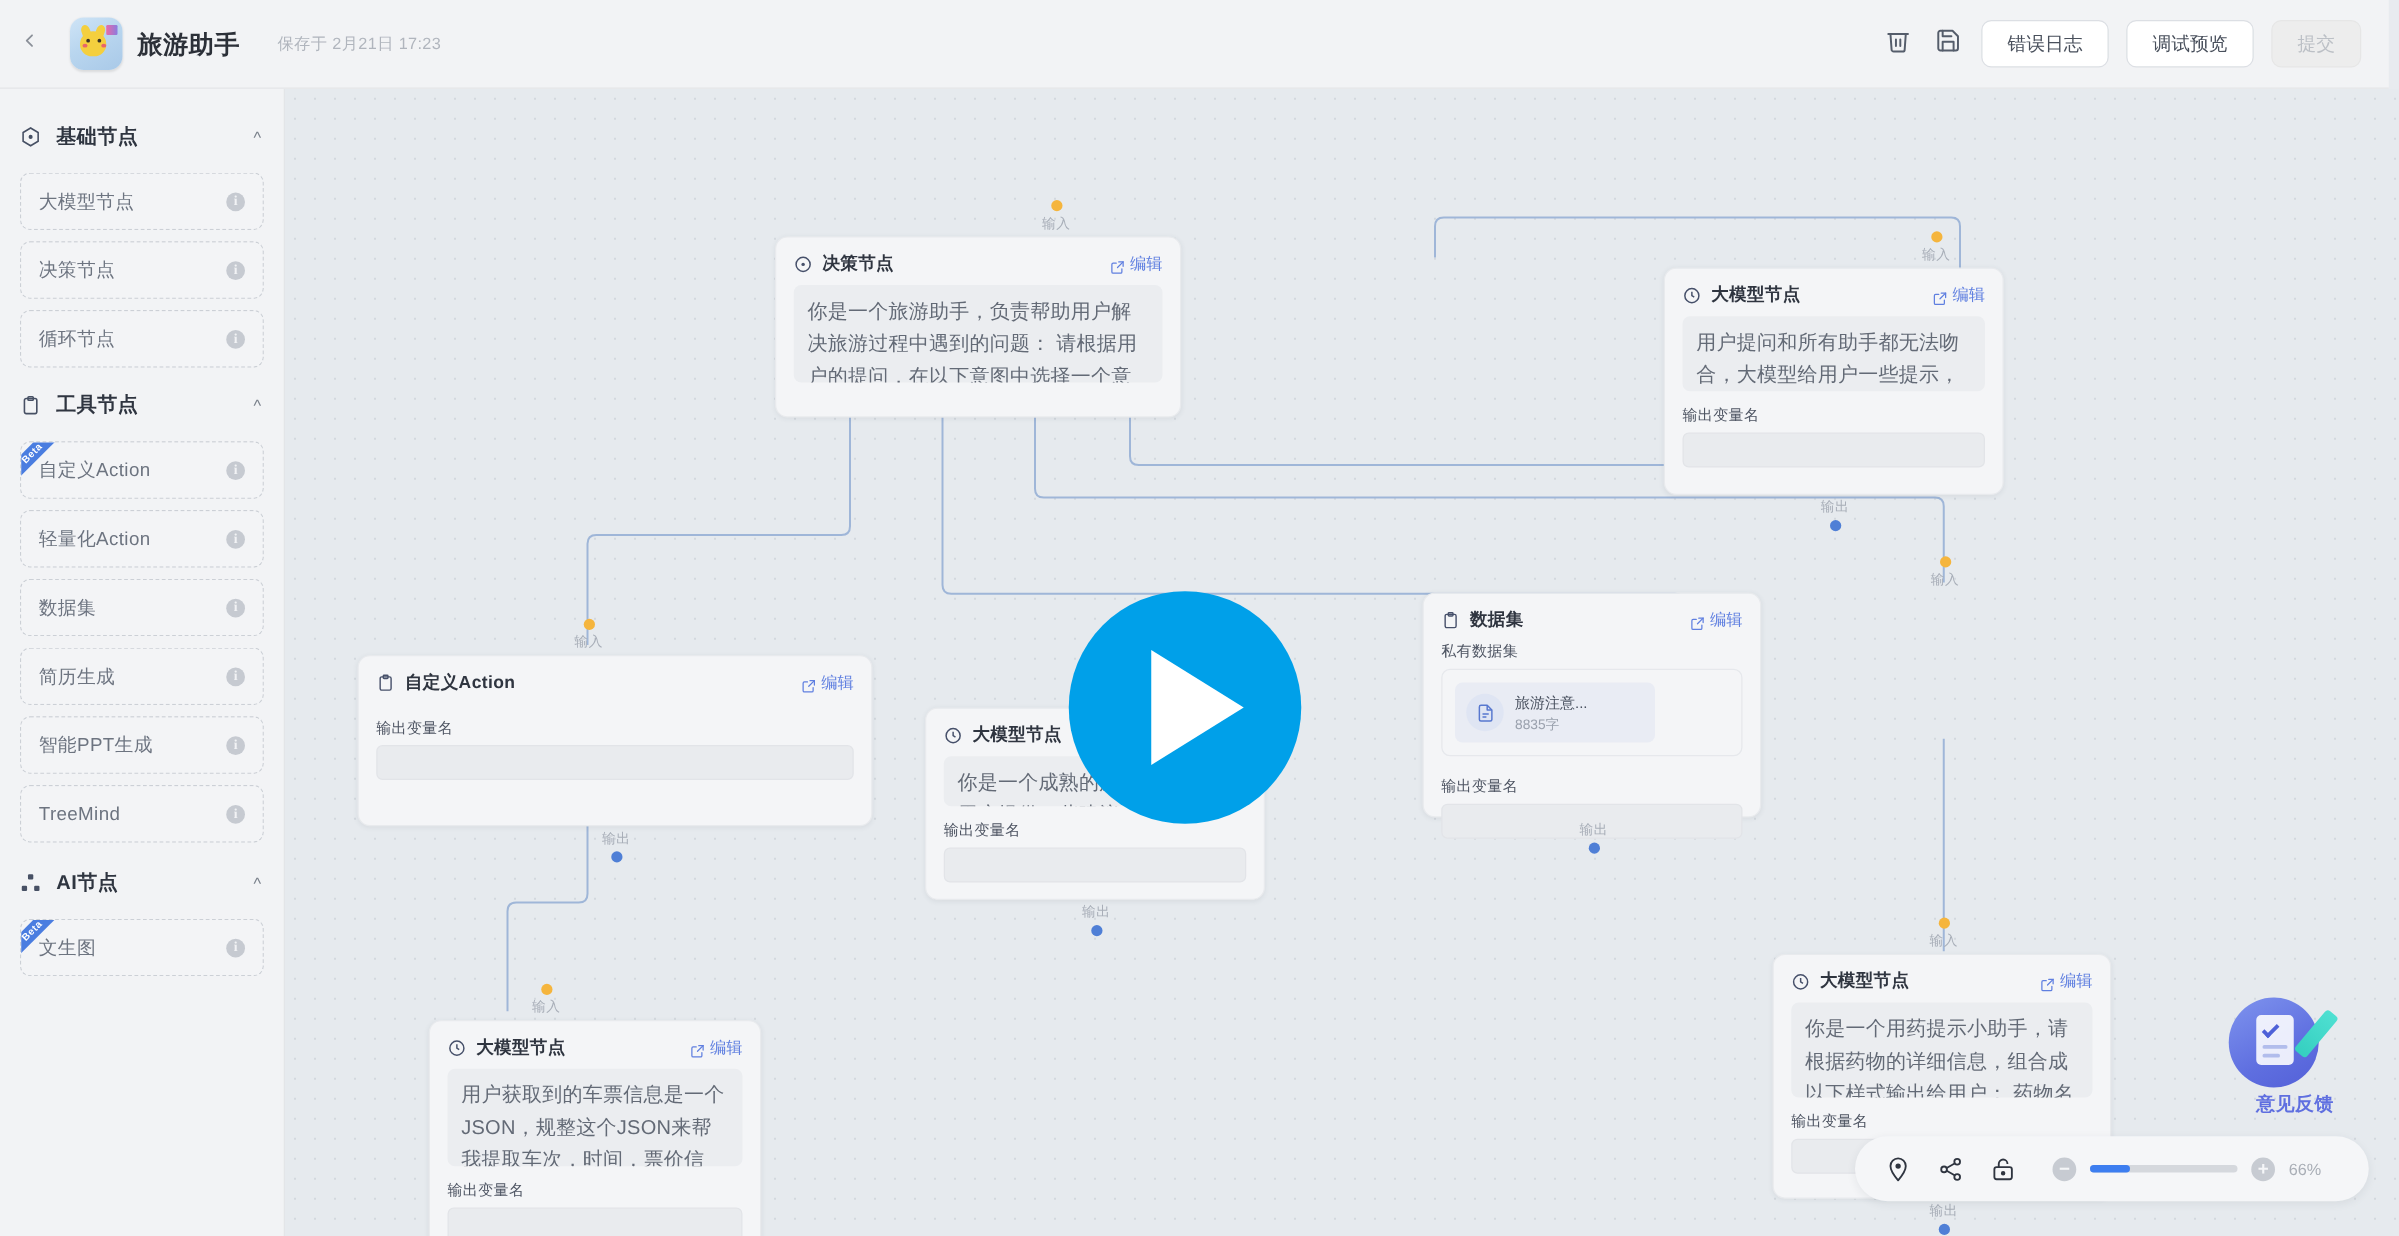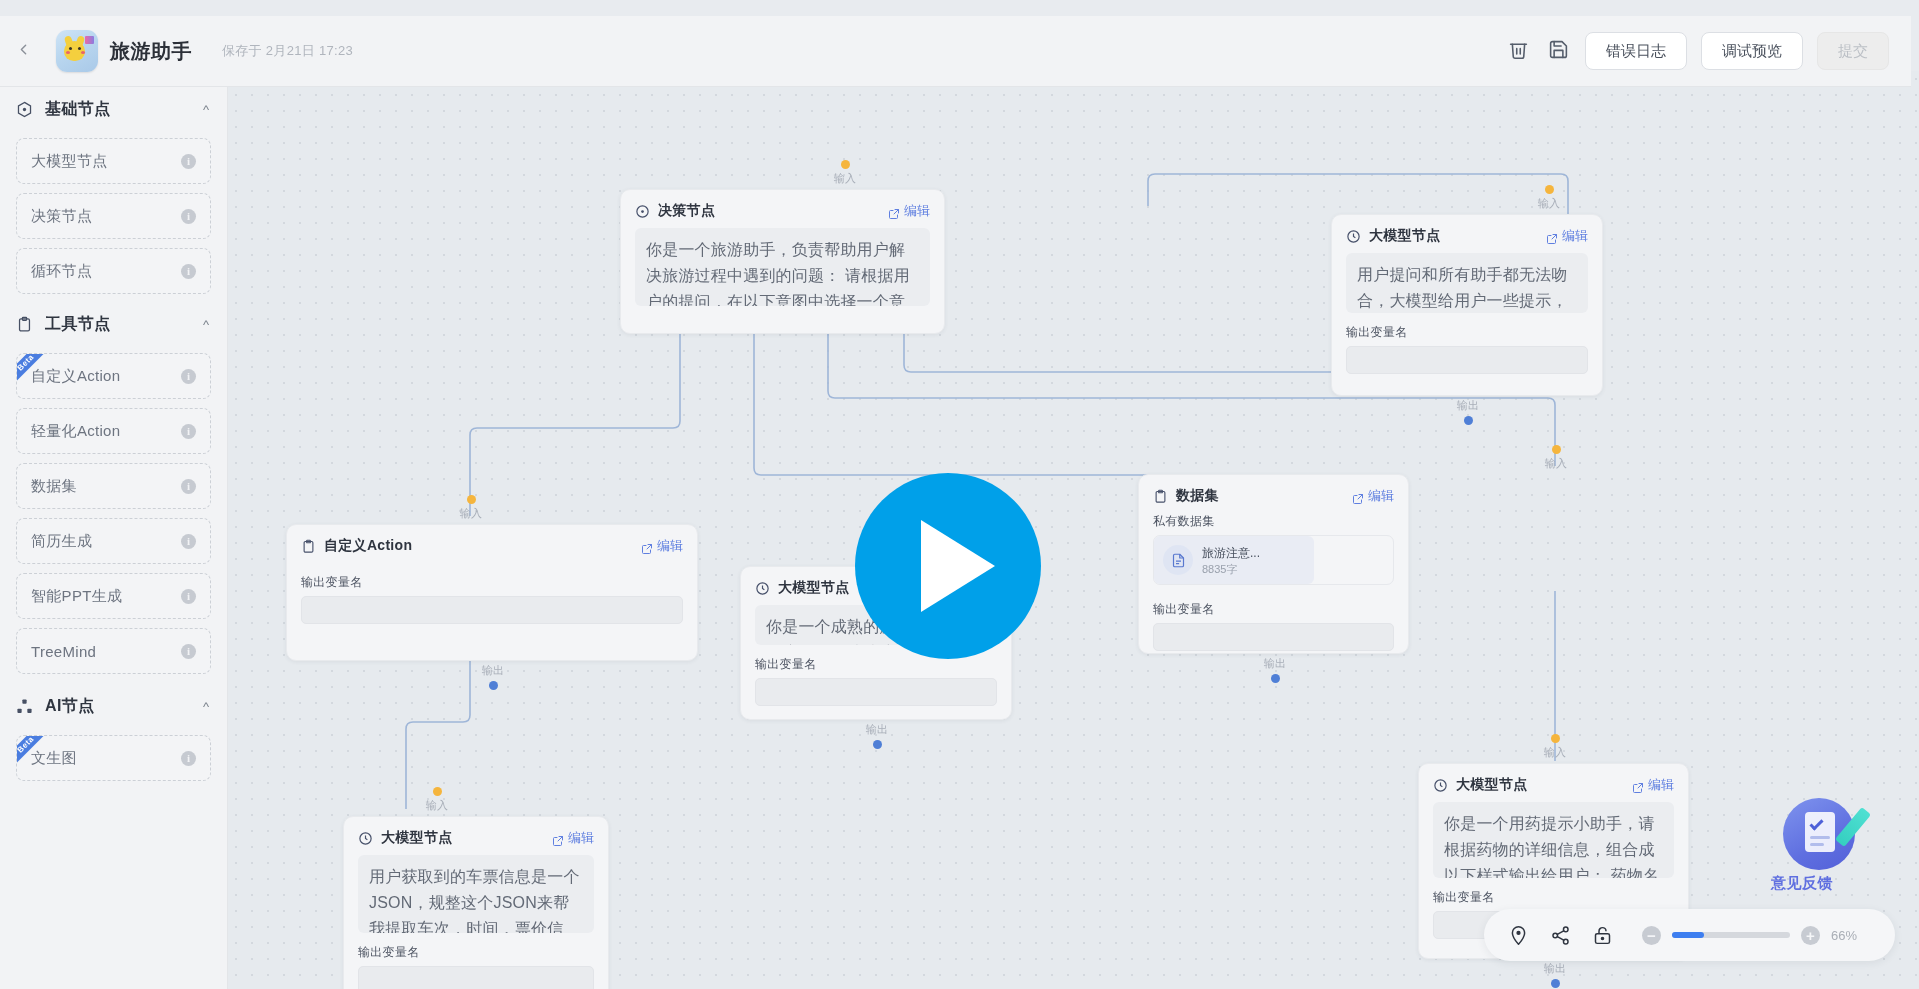--- a/index.html
+++ b/index.html
@@ -4,21 +4,21 @@
 <style>
   * { box-sizing: border-box; margin: 0; padding: 0; }
   html, body {
     width: 1919px; height: 989px;
     font-family: "Liberation Sans", "DejaVu Sans", sans-serif;
     background: #e8ebef; overflow: hidden;
   }
 
   
   .topbar {
-    position: absolute; left: 0; top: 16px; width: 1911px; height: 71px;
+    position: absolute; left: 0; top: 0; width: 1911px; height: 71px;
     background: #f2f3f5; display: flex; align-items: center;
     border-bottom: 1px solid #e3e5e8; z-index: 40;
   }
   .back-btn {
     width: 46px; height: 71px; display: flex; align-items: center; justify-content: center;
     color: #8b9099; cursor: pointer;
   }
   .back-btn svg { width: 17px; height: 17px; }
   .app-logo {
     width: 42px; height: 42px; border-radius: 11px; margin-left: 10px;
@@ -137,21 +137,21 @@
 
   
   .fn-table { margin: 2px 14px 0; font-size: 12px; }
   .fn-table .thead { display: flex; background: #eceef1; border-radius: 4px 4px 0 0; }
   .fn-table .thead div { padding: 8px 10px; color: #5a6372; font-weight: 400; }
   .fn-table .trow { display: flex; border-top: 1px solid #e6e8ec; }
   .fn-table .trow div { padding: 8px 10px; color: #5a6372; }
   .col-name { width: 46%; } .col-method { width: 22%; } .col-path { width: 32%; }
 
   
-  .ds-box { margin: 2px 14px 16px; border: 1px solid #e6e8ec; border-radius: 7px; }
+  .ds-box { margin: 2px 14px 16px; border: 1px solid #e6e8ec; border-radius: 7px; padding: 10px; }
   .ds-file { display: flex; align-items: center; gap: 9px; background: #e9ecf4; border-radius: 6px; padding: 7px 9px; width: 160px; }
   .ds-file .fic {
     width: 30px; height: 30px; border-radius: 50%; background: #dfe5f3; color: #5878cf;
     display: flex; align-items: center; justify-content: center; flex: none;
   }
   .ds-file .fic svg { width: 15px; height: 15px; }
   .ds-file .fname { font-size: 12px; color: #4a5costs; color: #48505e; line-height: 1.35; }
   .ds-file .fsize { font-size: 11px; color: #9aa1ad; margin-top: 1px; }
 
   
@@ -175,21 +175,21 @@
   .bb-ic svg { width: 21px; height: 21px; }
   .zoom-group { display: flex; align-items: center; gap: 11px; margin-left: 10px; }
   .circ { width: 19px; height: 19px; border-radius: 50%; background: #c7cbd2; color: #f5f6f8;
     display: flex; align-items: center; justify-content: center; font-size: 15px; font-weight: 700;
     line-height: 1; cursor: pointer; font-family: "Liberation Sans", sans-serif; }
   .slider { width: 118px; height: 6px; border-radius: 3px; background: #d5d8dd; position: relative; cursor: pointer; }
   .slider .fill { position: absolute; left: 0; top: 0; height: 6px; border-radius: 3px; background: #3d7ef0; width: 27%; }
   .zoom-val { font-size: 13px; color: #a9aeb6; min-width: 42px; }
 
   
-  .feedback { position: absolute; right: 52px; bottom: 96px; width: 96px; text-align: left; z-index: 35; cursor: pointer; }
+  .feedback { position: absolute; right: 52px; bottom: 96px; width: 96px; text-align: right; z-index: 35; cursor: pointer; }
   .fb-circle {
     width: 72px; height: 72px; border-radius: 50%; margin: 0 auto;
     background: linear-gradient(150deg,#7f94ee 0%, #5f6fe0 60%, #5360d8 100%); position: relative;
   }
   .fb-circle .pad {
     position: absolute; left: 22px; top: 14px; width: 30px; height: 40px; border-radius: 4px;
     background: rgba(255,255,255,.88);
   }
   .fb-circle .chk {
     position: absolute; left: 27px; top: 22px; width: 13px; height: 7px;

